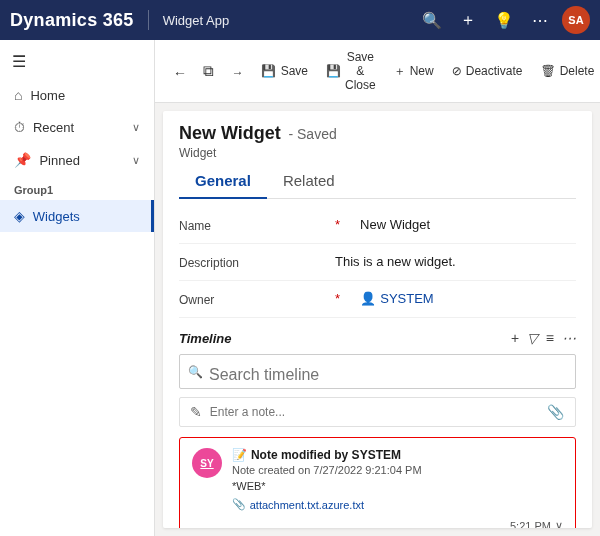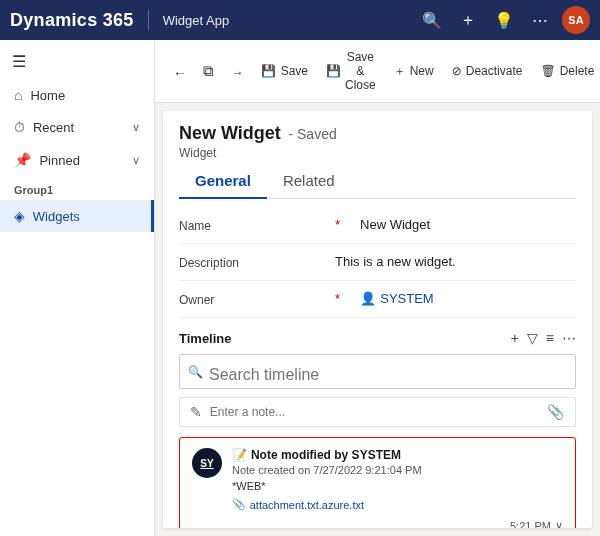--- a/index.html
+++ b/index.html
@@ -223,20 +223,21 @@
     }
 
     
     .timeline-section {
       margin-top: 12px;
     }
     .timeline-header {
       display: flex;
       align-items: center;
       margin-bottom: 8px;
+      font-style: italic;
     }
     .timeline-title {
       font-size: 13px;
       font-weight: 600;
       color: #1a1a1a;
       flex: 1;
     }
     .timeline-icons {
       display: flex;
       gap: 8px;
@@ -294,21 +295,21 @@
     }
     .entry-header {
       display: flex;
       align-items: flex-start;
       gap: 10px;
     }
     .entry-avatar {
       width: 30px;
       height: 30px;
       border-radius: 50%;
-      background: #0f172a;
+      background: #ec4899;
       color: white;
       display: flex;
       align-items: center;
       justify-content: center;
       font-size: 10px;
       font-weight: 600;
       flex-shrink: 0;
       text-decoration: underline;
     }
     .entry-body { flex: 1; }

